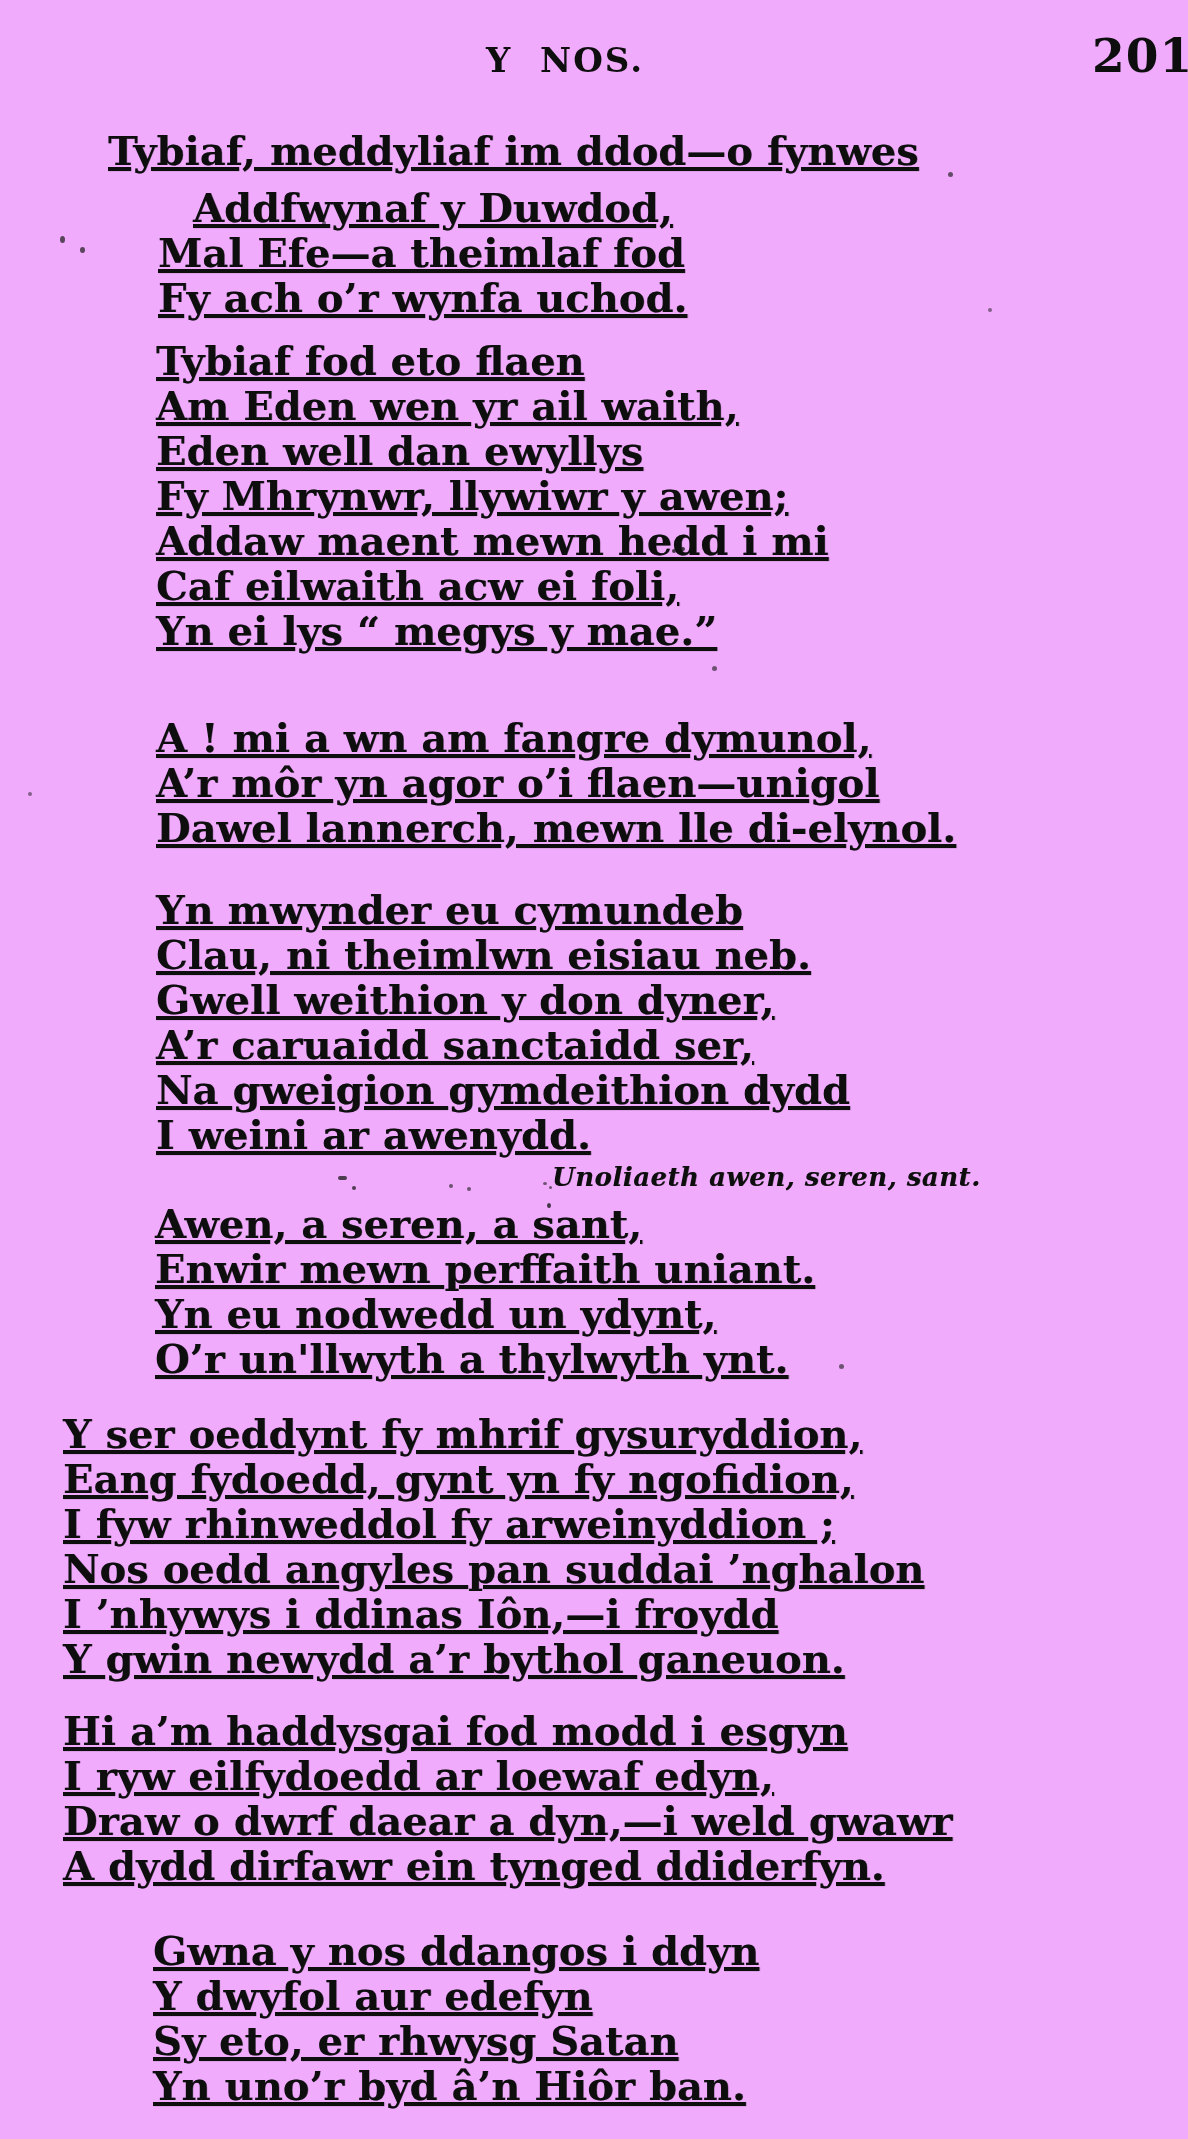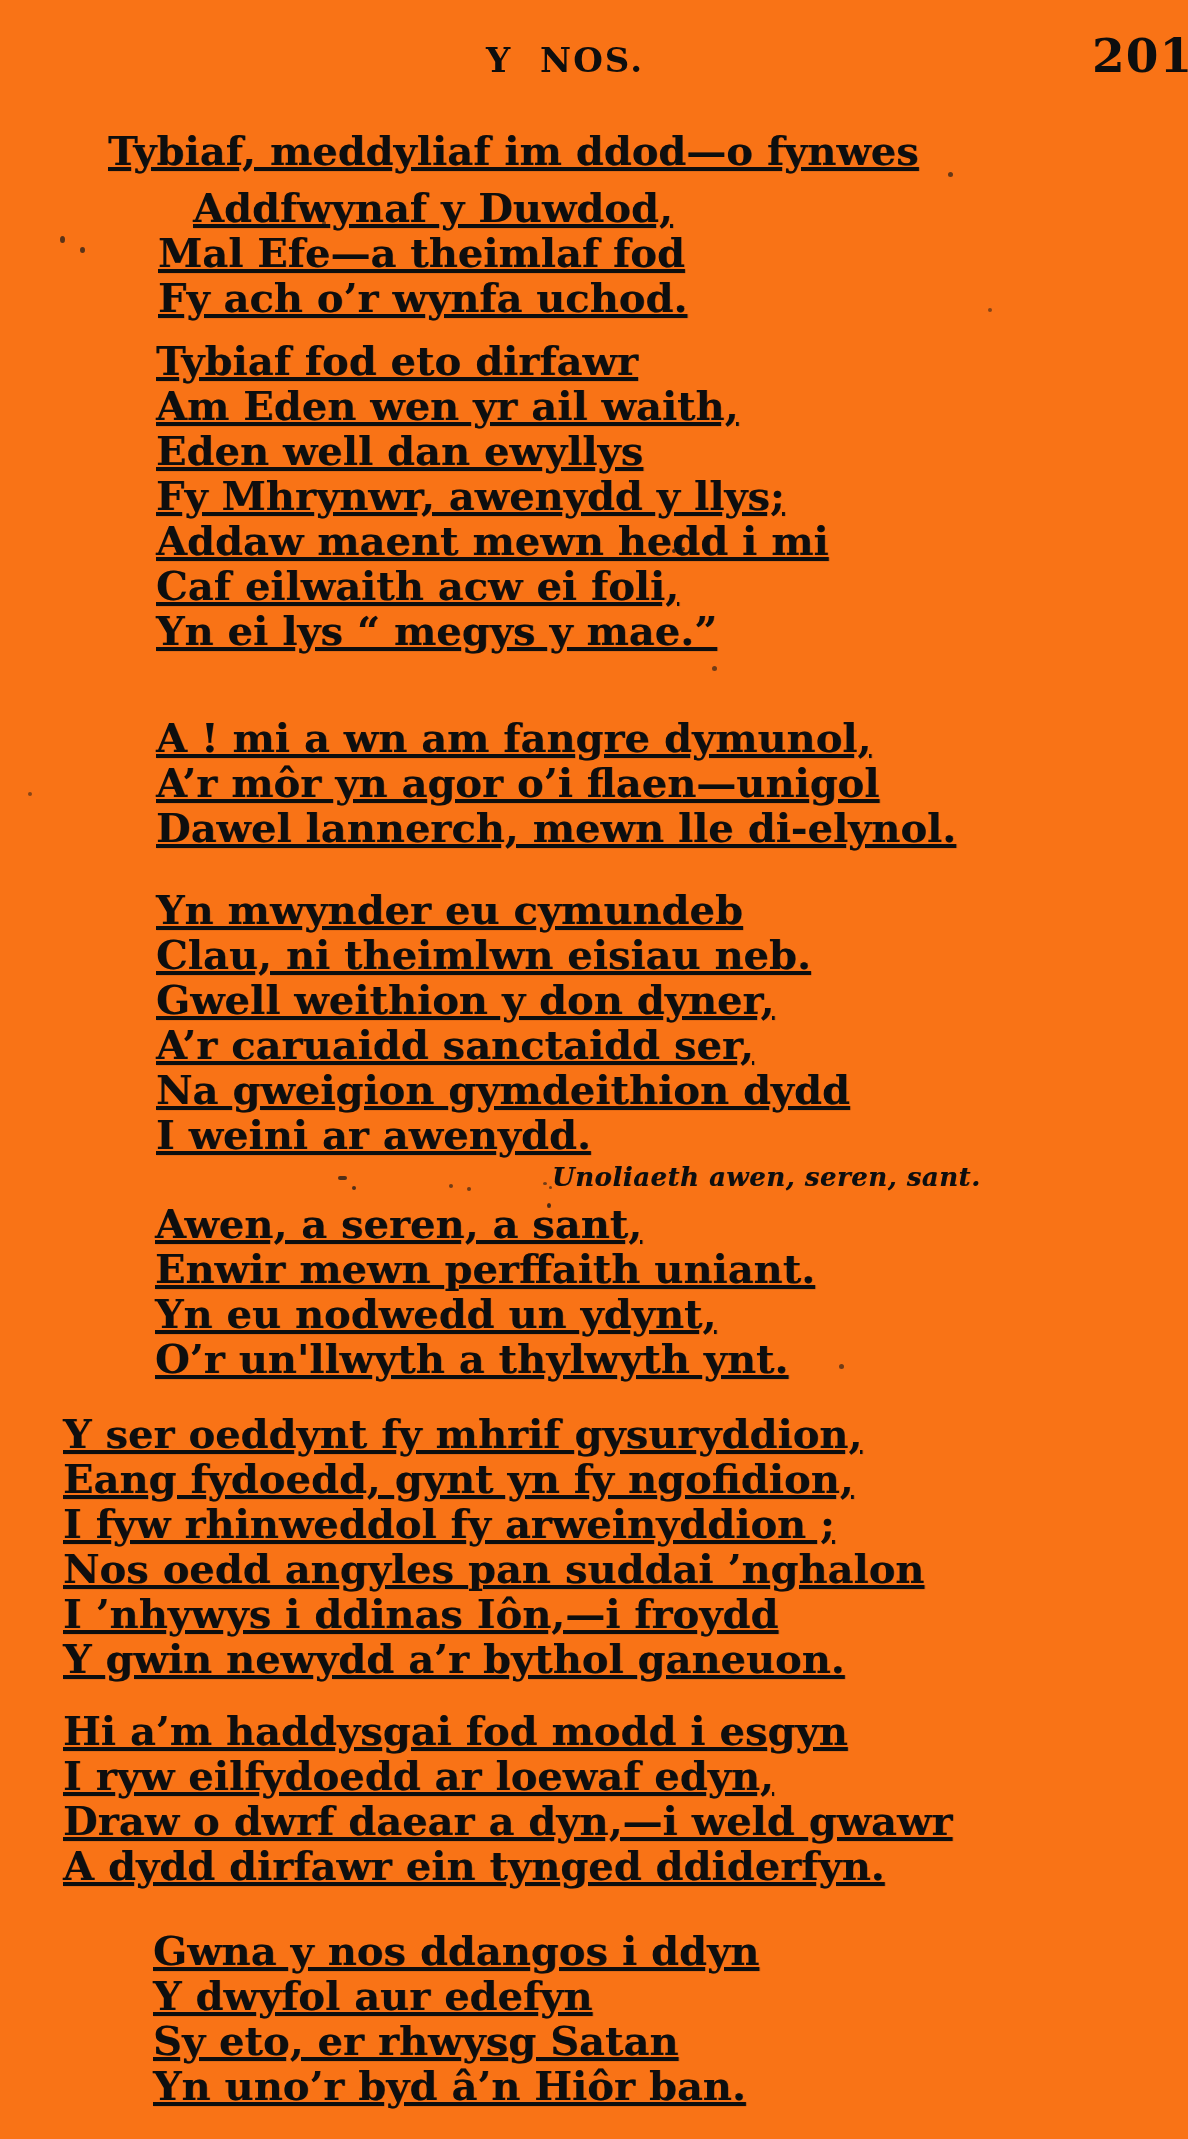--- a/index.html
+++ b/index.html
@@ -1,21 +1,21 @@
 <!DOCTYPE html>
 <html><head>
 <meta charset="utf-8">
 <style>
   html, body { margin: 0; padding: 0; background: #e8e8e6; }
   .page {
     position: relative;
     width: 1188px;
     height: 2139px;
     margin: 0 auto;
-    background: #f97316;
+    background: #f0abfc;
     overflow: hidden;
     font-family: "DejaVu Serif", "Liberation Serif", serif;
     color: #0e0e0e;
   }
   .running-title {
     position: absolute;
     left: 486px;
     top: 40px;
     font-size: 34px;
     font-weight: bold;
@@ -76,24 +76,24 @@
   <span class="page-number">201</span>
 
   <div class="stanza s1">
     <div class="line">Tybiaf, meddyliaf im ddod—o fynwes</div>
     <div class="line">Addfwynaf y Duwdod,</div>
     <div class="line">Mal Efe—a theimlaf fod</div>
     <div class="line">Fy ach o’r wynfa uchod.</div>
   </div>
 
   <div class="stanza s2">
-    <div class="line">Tybiaf fod eto dirfawr</div>
+    <div class="line">Tybiaf fod eto flaen</div>
     <div class="line">Am Eden wen yr ail waith,</div>
     <div class="line">Eden well dan ewyllys</div>
-    <div class="line">Fy Mhrynwr, awenydd y llys;</div>
+    <div class="line">Fy Mhrynwr, llywiwr y awen;</div>
     <div class="line">Addaw maent mewn hedd i mi</div>
     <div class="line">Caf eilwaith acw ei foli,</div>
     <div class="line">Yn ei lys “ megys y mae.”</div>
   </div>
 
   <div class="stanza s3">
     <div class="line">A ! mi a wn am fangre dymunol,</div>
     <div class="line">A’r môr yn agor o’i flaen—unigol</div>
     <div class="line">Dawel lannerch, mewn lle di-elynol.</div>
   </div>

